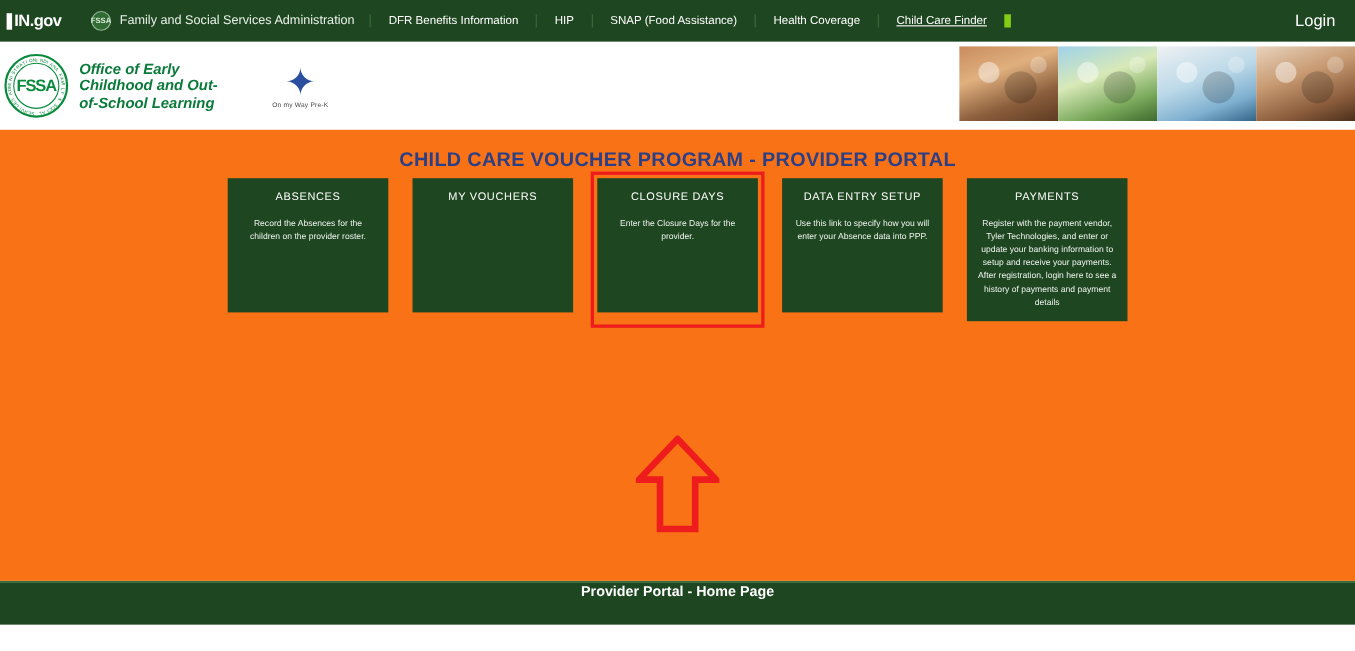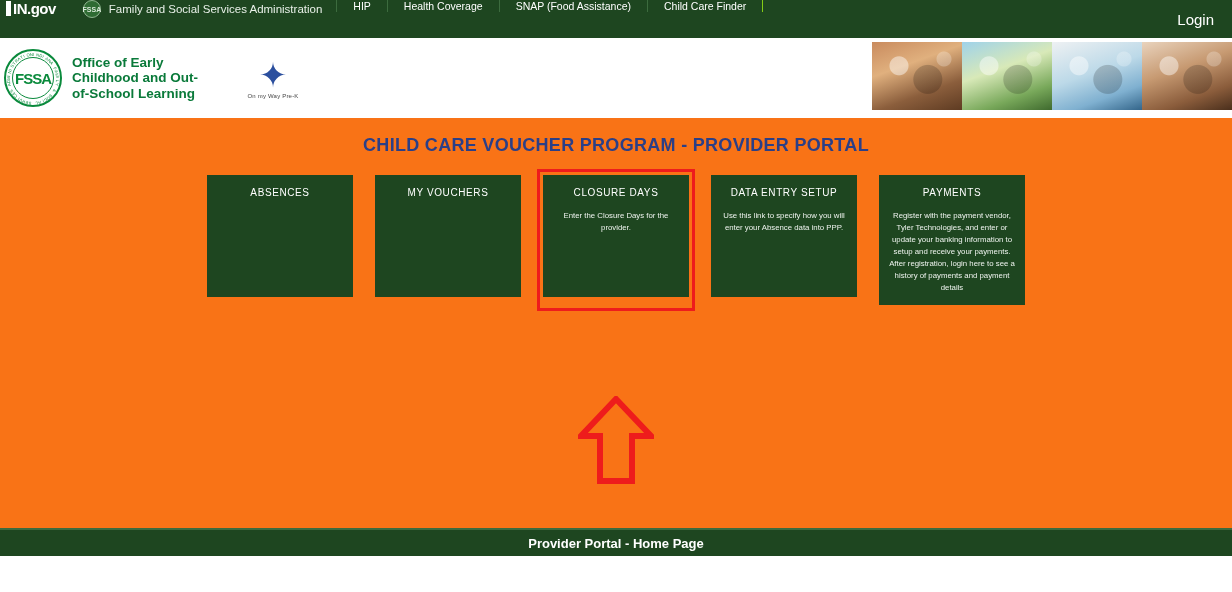--- a/index.html
+++ b/index.html
@@ -11,21 +11,21 @@
     overflow: hidden;
     background: #ffffff;
     font-family: "Liberation Sans", sans-serif;
   }
 
   
   .topbar {
     height: 38px;
     background: #1e4620;
     display: flex;
-    align-items: flex-start;
+    align-items: center;
     color: #ffffff;
     position: relative;
   }
   .ingov-logo {
     display: flex;
     align-items: center;
     padding: 0 12px 0 6px;
     font-size: 15px;
     font-weight: bold;
     letter-spacing: -0.5px;
@@ -69,21 +69,21 @@
   .navitem {
     display: flex;
     align-items: center;
     padding: 0 16px;
     font-size: 10.5px;
     color: #ffffff;
     white-space: nowrap;
     border-left: 1px solid #3c6b3e;
     cursor: pointer;
   }
-  .navitem:last-child { border-right: 1px solid #84cc16; }
+  .navitem:last-child { border-right: 6px solid #84cc16; text-decoration: underline; }
   .login {
     position: absolute;
     right: 18px;
     top: 0;
     bottom: 0;
     display: flex;
     align-items: center;
     font-size: 15px;
     color: #ffffff;
     cursor: pointer;
@@ -138,20 +138,21 @@
     top: 2px;
     transform-origin: 0 27px;
     white-space: nowrap;
   }
   .oecosl {
     font-size: 13.5px;
     font-weight: bold;
     line-height: 1.12;
     color: #0a7a3a;
     max-width: 140px;
+    font-style: italic;
   }
   .star-logo {
     margin-left: 22px;
     width: 58px;
     text-align: center;
     flex: none;
   }
   .star-glyph {
     font-size: 34px;
     line-height: 1;
@@ -197,21 +198,21 @@
     font-weight: bold;
     color: #2b3f87;
     letter-spacing: .3px;
     padding-top: 17px;
   }
 
   .tiles {
     display: flex;
     justify-content: center;
     gap: 22px;
-    margin-top: 19px;
+    margin-top: 6px;
   }
   .tile {
     width: 146px;
     min-height: 122px;
     background: #1e4620;
     color: #ffffff;
     padding: 12px 10px 10px;
     text-align: center;
     cursor: pointer;
     position: relative;
@@ -237,25 +238,24 @@
   .arrow-callout {
     position: absolute;
     left: 578px;
     top: 278px;
     width: 76px;
     height: 88px;
   }
 
   
   .footer {
-    height: 28px;
+    height: 40px;
     background: #1e4620;
     color: #ffffff;
     display: flex;
-    align-items: center;
     justify-content: center;
     font-size: 13px;
     font-weight: bold;
     border-top: 2px solid #3c6b3e;
   }
   .footer-strip {
     height: 24px;
     background: #ffffff;
   }
 </style>
@@ -269,27 +269,30 @@
   </div>
   <div class="topbar-divider"></div>
   <div class="agency">
     <span class="agency-seal">
       <span>FSSA</span>
     </span>
     <span>Family and Social Services Administration</span>
   </div>
   <div class="navitems">
     <div class="navitem">
+        <span>DFR Benefits Information</span>
+      </div>
+    <div class="navitem">
         <span>HIP</span>
+      </div>
+    <div class="navitem">
+        <span>SNAP (Food Assistance)</span>
       </div>
     <div class="navitem">
         <span>Health Coverage</span>
-      </div>
-    <div class="navitem">
-        <span>SNAP (Food Assistance)</span>
       </div>
     <div class="navitem">
         <span>Child Care Finder</span>
       </div>
   </div>
   <div class="login">
     <span>Login</span>
   </div>
 </div>
 
@@ -363,20 +366,21 @@
 </div>
 
 <div class="content">
   <div class="page-title">CHILD CARE VOUCHER PROGRAM - PROVIDER PORTAL</div>
 
   <div class="tiles">
 
     <div class="tile-wrap">
       <div class="tile">
         <div class="tile-title">ABSENCES</div>
+        <div class="tile-desc">Record the Absences for the children on the provider roster.</div>
       </div>
     </div>
 
     <div class="tile-wrap">
       <div class="tile">
         <div class="tile-title">MY VOUCHERS</div>
       </div>
     </div>
 
     <div class="tile-wrap highlight">

